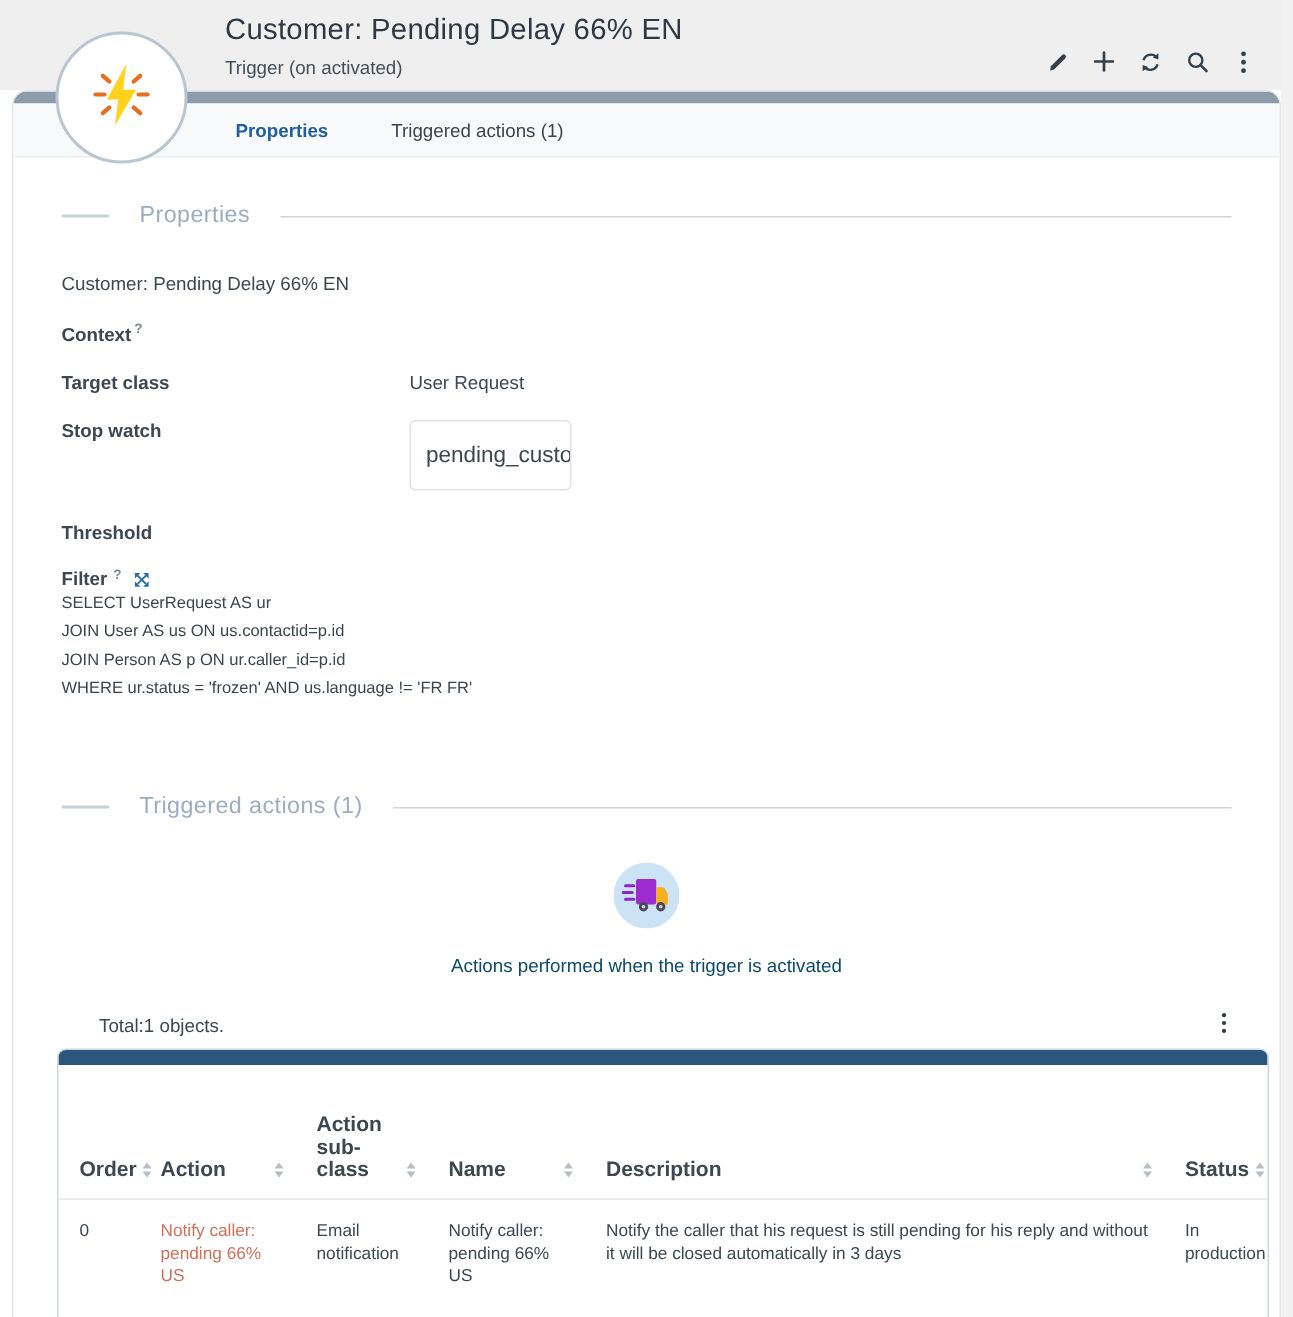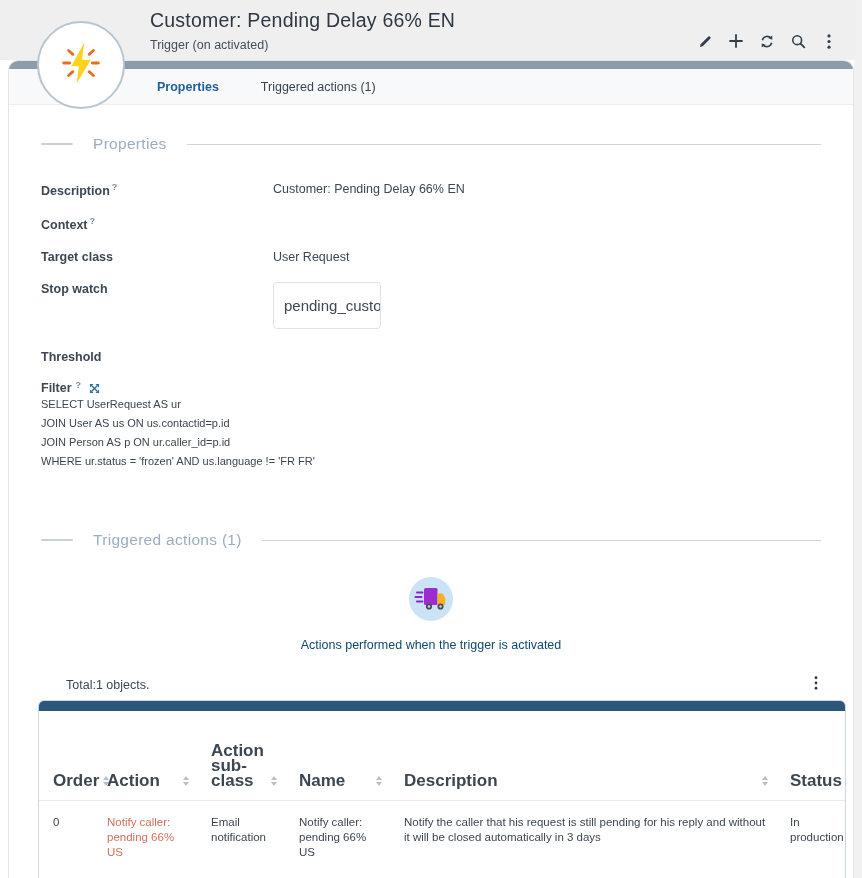--- a/index.html
+++ b/index.html
@@ -68,21 +68,21 @@
   .hero .caption{ margin-top:13px; font-size:12.5px; color:#0c4a6e; }
 
   
   .table-block{ margin:24px -25px 0 -3px; }
   .dt-toolbar{ display:flex; justify-content:space-between; align-items:center; padding:0 24px 7px 28px; }
   .dt-total{ font-size:12.5px; color:#3c4752;text-align:right; }
   .kebab-btn{ background:none;border:none;cursor:pointer; padding:0 4px;}
   .dt-panel{ border:1px solid #ccd7e2; border-radius:6px; overflow:hidden; background:#fff;}
   .dt-topbar{ height:10px; background:#2d567d; }
   table{ width:100%; border-collapse:collapse; table-layout:fixed; }
-  th{ text-align:left; font-size:17px; color:#3c4752; padding:32px 8px 12px 14px; border-bottom:1px solid #e8e8e8; vertical-align:bottom;}
+  th{ text-align:left; font-size:14px; color:#3c4752; padding:32px 8px 12px 14px; border-bottom:1px solid #e8e8e8; vertical-align:bottom;}
   th .hcell{ display:flex; justify-content:space-between; align-items:flex-end; gap:4px;}
   th .lbl{ font-weight:bold; line-height:15px;}
   .sort{ display:inline-flex; flex-direction:column; gap:2px; padding-bottom:2px;}
   .sort i{ width:0; height:0; border-left:3.5px solid transparent; border-right:3.5px solid transparent; display:block;}
   .sort .up{ border-bottom:4.5px solid #b8bec5; }
   .sort .dn{ border-top:4.5px solid #b8bec5; }
   td{ font-size:11.5px; line-height:15px; color:#3c4752; padding:14px 8px 48px 14px; vertical-align:top;}
   td a{ color:#d0715c; text-decoration:none; cursor:pointer;}
 </style>
 </head>
@@ -146,21 +146,20 @@
   <div class="card-body">
 
     <div class="section-head">
       <span class="dash"></span>
       <h2>Properties</h2>
       <span class="line"></span>
     </div>
 
     <div class="fields">
       <div class="frow">
-        <div class="flabel"><span>Description</span><sup>?</sup></div>
         <div class="fvalue">Customer: Pending Delay 66% EN</div>
       </div>
       <div class="frow">
         <div class="flabel"><span>Context</span><sup>?</sup></div>
         <div class="fvalue"></div>
       </div>
       <div class="frow">
         <div class="flabel"><span>Target class</span></div>
         <div class="fvalue">User Request</div>
       </div>

